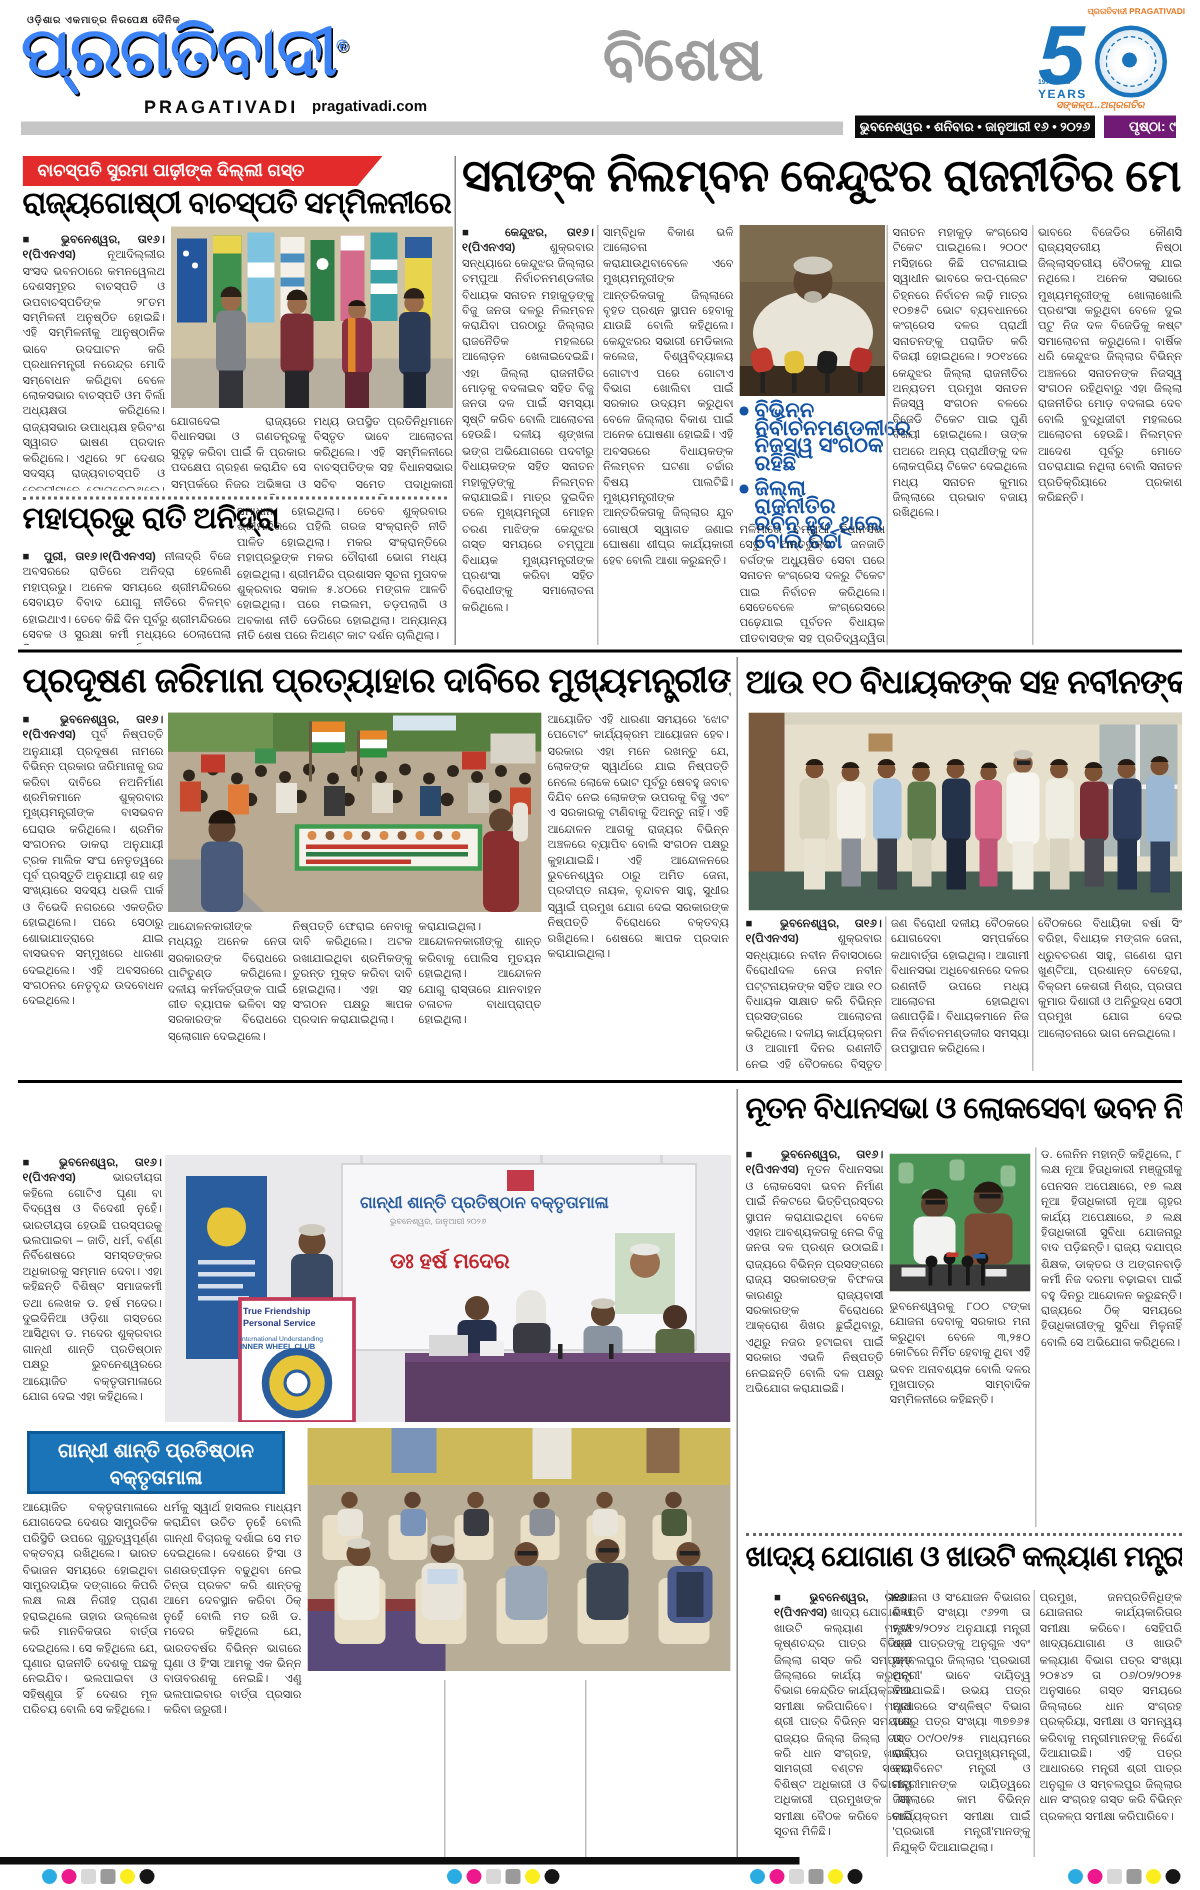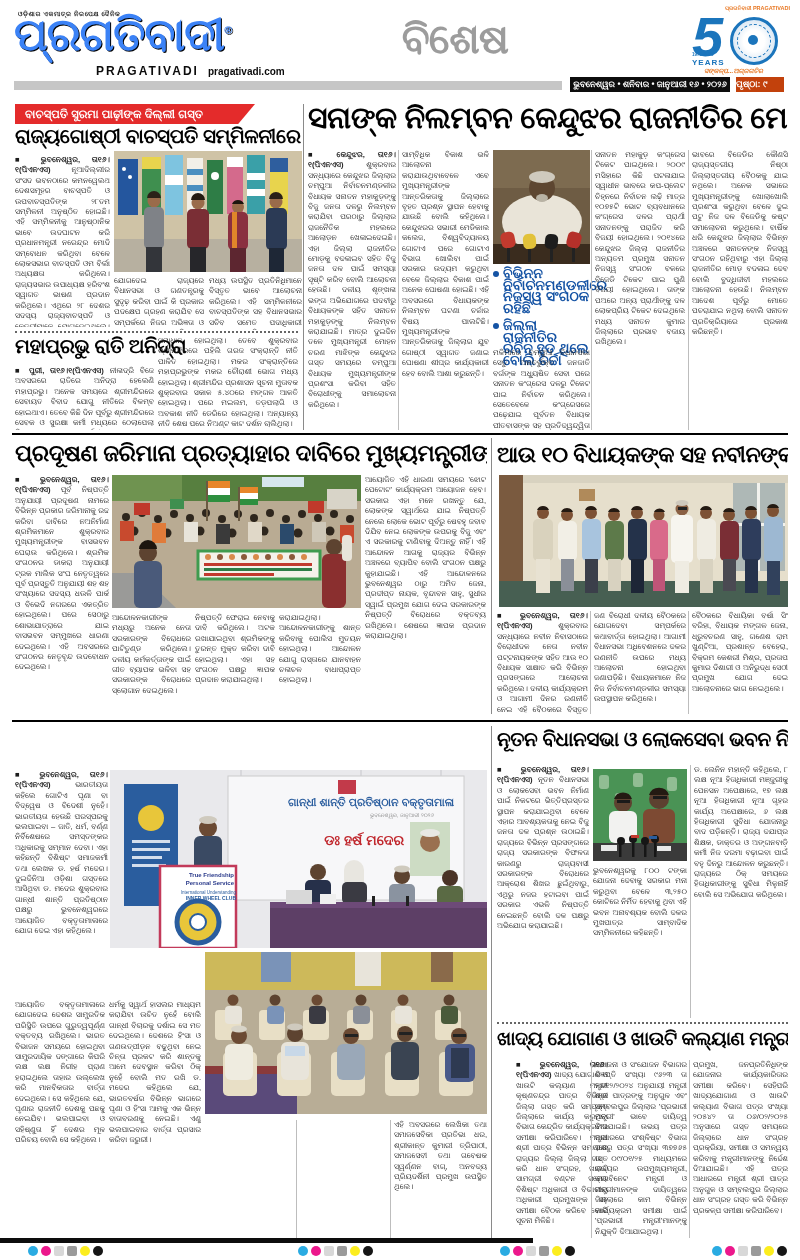--- a/index.html
+++ b/index.html
@@ -10,22 +10,22 @@
   .logo{position:absolute;left:14px;top:12px;font-size:45px;font-weight:900;letter-spacing:-1px;
         color:#3b82f6;line-height:1;text-shadow:1px 1px 0 #000;}
   .logo sup{font-size:11px;font-weight:700;}
   .logo-latin{position:absolute;left:96px;top:64px;font-size:12px;font-weight:900;letter-spacing:2px;color:#0c0c0c;}
   .website{position:absolute;left:208px;top:66px;font-size:10px;font-weight:900;color:#0c0c0c;}
   .edition{position:absolute;left:330px;top:16px;width:250px;text-align:center;font-size:41px;font-weight:900;
            color:#9c9c9c;letter-spacing:-1px;}
   .graybar{position:absolute;left:14px;top:81px;width:548px;height:9px;background:#c6c6c6;}
   .datebox{position:absolute;left:570px;top:77px;width:160px;height:15px;background:#0d0d0d;color:#fff;
            font-size:8.5px;font-weight:bold;text-align:center;line-height:15px;}
-  .pagebox{position:absolute;left:736px;top:77px;width:48px;height:15px;background:#c2410c;color:#fff;
-           font-size:9px;font-weight:bold;text-align:left;line-height:15px;}
+  .pagebox{position:absolute;left:736px;top:77px;width:48px;height:15px;background:#701a75;color:#fff;
+           font-size:9px;font-weight:bold;text-align:right;line-height:15px;}
   .anniv{position:absolute;left:690px;top:5px;width:102px;height:72px;}
   .anniv .top{position:absolute;right:2px;top:0;font-size:5.5px;font-weight:bold;color:#e87722;text-align:right;line-height:1.1;}
   .anniv .five{position:absolute;left:2px;top:4px;font-size:56px;font-weight:900;color:#1b75bc;line-height:1;font-style:italic;}
   .anniv .emblem{position:absolute;left:40px;top:12px;width:42px;height:42px;border-radius:50%;
                  border:3px solid #1b75bc;background:radial-gradient(circle,#ffffff 35%,#d8e6f3 75%);}
   .anniv .emblem::before{content:"";position:absolute;left:4px;top:4px;right:4px;bottom:4px;border-radius:50%;
                  border:1.5px dashed #1b75bc;}
   .anniv .emblem::after{content:"";position:absolute;left:15px;top:15px;width:10px;height:10px;border-radius:50%;background:#1b75bc;}
   .anniv .range{position:absolute;left:2px;top:47px;font-size:4.5px;color:#1b75bc;font-weight:bold;}
   .anniv .yrs{position:absolute;left:2px;top:53px;font-size:8px;font-weight:900;color:#1b75bc;letter-spacing:1px;}
@@ -43,21 +43,21 @@
   .bullet{position:relative;padding-left:10px;font-size:14px;line-height:11.5px;font-weight:bold;color:#1553a4;margin-bottom:6px;}
   .bullet::before{content:"";position:absolute;left:0;top:3px;width:6px;height:6px;border-radius:50%;background:#1553a4;}
   
   .hb{position:absolute;background:#000;height:2px;}
   .vr{position:absolute;width:1px;background:#bdbdbd;}
   .vrd{position:absolute;width:1px;background:#8a8a8a;}
   .dotted{position:absolute;border-top:2px dotted #666;height:0;}
   
   .ph{position:absolute;overflow:hidden;background:#d8d2c2;}
   .ph svg{display:block;}
-  .ovl{position:absolute;text-align:right;line-height:1.15;}
+  .ovl{position:absolute;text-align:left;line-height:1.15;}
   
   .endbar{position:absolute;left:0;top:1238px;width:533px;height:5px;background:#0d0d0d;}
   .cmyk{position:absolute;top:1246px;height:11px;}
   .cmyk .dot{display:inline-block;width:10px;height:10px;border-radius:50%;margin-right:3px;vertical-align:top;}
   .cmyk .dot.sq{border-radius:2px;}
 </style>
 </head>
 <body>
 
 <div id="page">
@@ -392,20 +392,24 @@
     </svg>
     <div class="ovl" style="left:130px;top:26px;width:214px;font-size:11px;font-weight:bold;color:#2a5d9e;">ଗାନ୍ଧୀ ଶାନ୍ତି ପ୍ରତିଷ୍ଠାନ ବକ୍ତୃତାମାଳା</div>
     <div class="ovl" style="left:150px;top:42px;width:174px;font-size:5.5px;color:#8a8a8a;">ଭୁବନେଶ୍ୱର, ଜାନୁଆରୀ ୨୦୨୬</div>
     <div class="ovl" style="left:150px;top:62px;width:144px;font-size:14px;font-weight:bold;color:#c0272d;">ଡଃ ହର୍ଷ ମଦେର</div>
     <div class="ovl" style="left:52px;top:102px;width:72px;font-size:6px;font-weight:bold;color:#2a3a8a;">True Friendship</div>
     <div class="ovl" style="left:52px;top:110px;width:72px;font-size:6px;font-weight:bold;color:#2a3a8a;">Personal Service</div>
     <div class="ovl" style="left:50px;top:120px;width:76px;font-size:4.5px;color:#2a5d9e;">International Understanding</div>
     <div class="ovl" style="left:50px;top:126px;width:76px;font-size:5px;font-weight:bold;color:#2a5d9e;">INNER WHEEL CLUB</div>
   </div>
 
+  <div class="bluebox">
+    <div>ଗାନ୍ଧୀ ଶାନ୍ତି ପ୍ରତିଷ୍ଠାନ</div>
+    <div>ବକ୍ତୃତାମାଳା</div>
+  </div>
   <div class="col" style="left:15px;top:1000px;width:90px;height:238px;">ଆୟୋଜିତ ବକ୍ତୃତାମାଳାରେ ଯୋଗଦେଇ ଦେଶର ସାମ୍ପ୍ରତିକ ପରିସ୍ଥିତି ଉପରେ ଗୁରୁତ୍ୱପୂର୍ଣ୍ଣ ବକ୍ତବ୍ୟ ରଖିଥିଲେ। ଭାରତ ବିଭାଜନ ସମୟରେ ହୋଇଥିବା ସାମ୍ପ୍ରଦାୟିକ ଦଙ୍ଗାରେ କିପରି ଲକ୍ଷ ଲକ୍ଷ ନିରୀହ ପ୍ରାଣ ହରାଇଥିଲେ ତାହାର ଉଲ୍ଲେଖ କରି ମାନବିକତାର ବାର୍ତ୍ତା ଦେଇଥିଲେ। ସେ କହିଥିଲେ ଯେ, ଘୃଣାର ରାଜନୀତି ଦେଶକୁ ପଛକୁ ନେଇଯିବ। ଭଲପାଇବା ଓ ସହିଷ୍ଣୁତା ହିଁ ଦେଶର ମୂଳ ପରିଚୟ ବୋଲି ସେ କହିଥିଲେ।</div>
   <div class="col" style="left:109px;top:1000px;width:92px;height:238px;">ଧର୍ମକୁ ସ୍ୱାର୍ଥ ହାସଲର ମାଧ୍ୟମ କରାଯିବା ଉଚିତ ନୁହେଁ ବୋଲି ଗାନ୍ଧୀ ବିଚାରକୁ ଦର୍ଶାଇ ସେ ମତ ଦେଇଥିଲେ। ଦେଶରେ ହିଂସା ଓ ଗଣଉତ୍ପୀଡ଼ନ ବଢୁଥିବା ନେଇ ଚିନ୍ତା ପ୍ରକଟ କରି ଶାନ୍ତକୁ ଆମେ ଦେବସ୍ଥାନ କରିବା ଠିକ୍ ନୁହେଁ ବୋଲି ମତ ରଖି ଡ. ମଦେର କହିଥିଲେ ଯେ, ଭାରତବର୍ଷର ବିଭିନ୍ନ ଭାଗରେ ଘୃଣା ଓ ହିଂସା ଆମକୁ ଏକ ଭିନ୍ନ ବାତାବରଣକୁ ନେଇଛି। ଏଣୁ ଭଲପାଇବାର ବାର୍ତ୍ତା ପ୍ରସାର କରିବା ଜରୁରୀ।</div>
 
   <div class="ph" style="left:205px;top:952px;width:282px;height:162px;">
     <svg width="282" height="162" viewBox="0 0 282 162">
       <rect width="282" height="162" fill="#b8ad96"></rect>
       <rect width="282" height="38" fill="#cdb95a"></rect>
       <rect x="56" y="0" width="30" height="30" fill="#7a93b8"></rect>
       <rect x="150" y="0" width="26" height="34" fill="#e8e4da"></rect>
       <rect x="226" y="0" width="22" height="30" fill="#8a6a4a"></rect>
@@ -452,21 +456,20 @@
           <rect x="186" y="90" width="28" height="38" rx="6" fill="#3a4452"></rect>
         <circle cx="254" cy="84" r="8" fill="#6b4a33"></circle>
           <rect x="248" y="82" width="13" height="3" fill="#222"></rect>
           <rect x="240" y="92" width="30" height="38" rx="6" fill="#4a5a8a"></rect>
           <rect x="246" y="96" width="18" height="30" fill="#2e3a52"></rect>
       </g>
     </svg>
   </div>
   <div class="vr" style="left:296px;top:1120px;height:118px;"></div>
   <div class="vr" style="left:390px;top:1120px;height:118px;"></div>
-  <div class="col" style="left:394px;top:1120px;width:93px;height:118px;">ଏହି ଅବସରରେ ଲେଖିକା ତଥା ସମାଜସେବିକା ପ୍ରତିଭା ଧର, ଶ୍ରୀକାନ୍ତ କୁମାରୀ ତ୍ରିପାଠୀ, ସମାଜସେବୀ ତଥା ଗବେଷକ ସ୍ୱର୍ଣ୍ଣନ ବାଗ୍, ଅନବଦ୍ୟ ପ୍ରିୟଦର୍ଶିନୀ ପ୍ରମୁଖ ଉପସ୍ଥିତ ଥିଲେ।</div>
 
   <div class="vrd" style="left:491px;top:726px;height:512px;"></div>
 
   <div class="hl" style="left:497px;top:729px;width:291px;height:30px;font-size:20px;">ନୂତନ ବିଧାନସଭା ଓ ଲୋକସେବା ଭବନ ନିର୍ମାଣ ଅନାବଶ୍ୟକ</div>
   <div class="col" style="left:497px;top:765px;width:92px;height:254px;">
     <span class="dl">■ ଭୁବନେଶ୍ୱର, ତା୧୬।୧(ପିଏନଏସ)</span>
     <span>ନୂତନ ବିଧାନସଭା ଓ ଲୋକସେବା ଭବନ ନିର୍ମାଣ ପାଇଁ ନିକଟରେ ଭିତ୍ତିପ୍ରସ୍ତର ସ୍ଥାପନ କରାଯାଇଥିବା ବେଳେ ଏହାର ଆବଶ୍ୟକତାକୁ ନେଇ ବିଜୁ ଜନତା ଦଳ ପ୍ରଶ୍ନ ଉଠାଇଛି। ରାଜ୍ୟରେ ବିଭିନ୍ନ ପ୍ରସଙ୍ଗରେ ରାଜ୍ୟ ସରକାରଙ୍କ ବିଫଳତା କାରଣରୁ ରାଜ୍ୟବାସୀ ସରକାରଙ୍କ ବିରୋଧରେ ଆକ୍ରୋଶ ଶିଖର ଛୁଇଁଥିବାରୁ, ଏଥିରୁ ନଜର ହଟାଇବା ପାଇଁ ସରକାର ଏଭଳି ନିଷ୍ପତ୍ତି ନେଇଛନ୍ତି ବୋଲି ଦଳ ପକ୍ଷରୁ ଅଭିଯୋଗ କରାଯାଇଛି।</span>
   </div>
   <div class="ph" style="left:593px;top:769px;width:94px;height:92px;">
     <svg width="94" height="92" viewBox="0 0 94 92">

